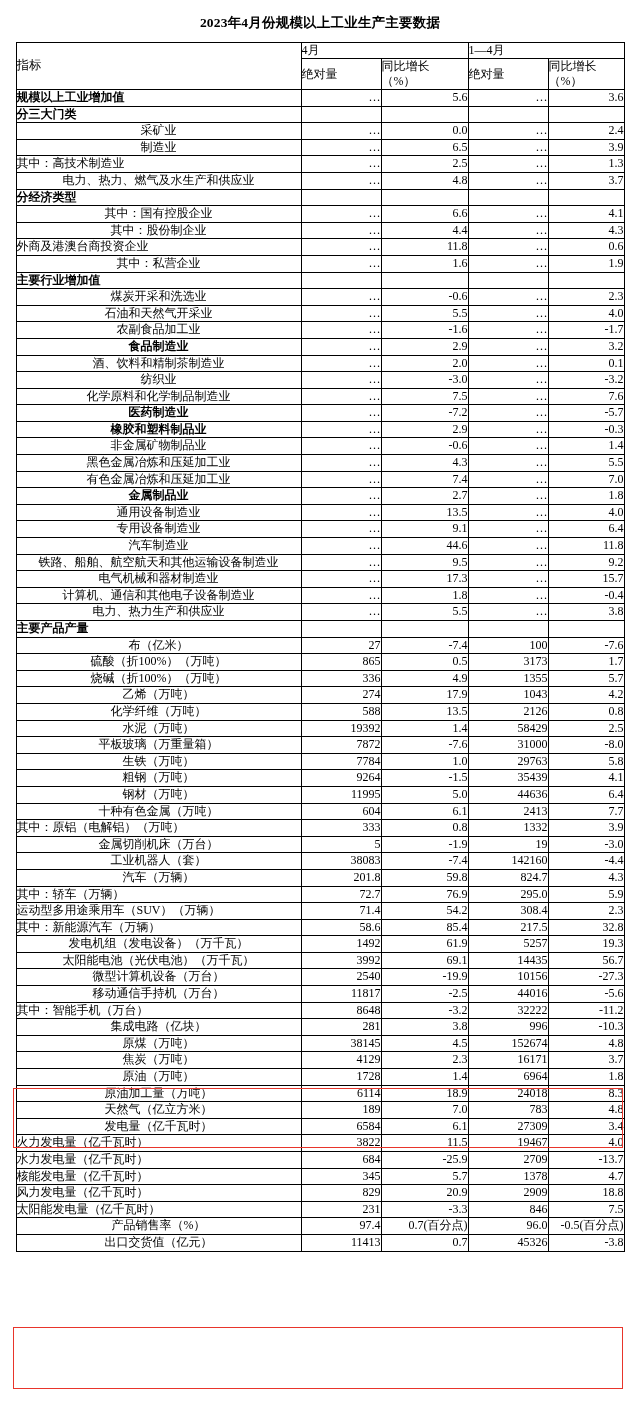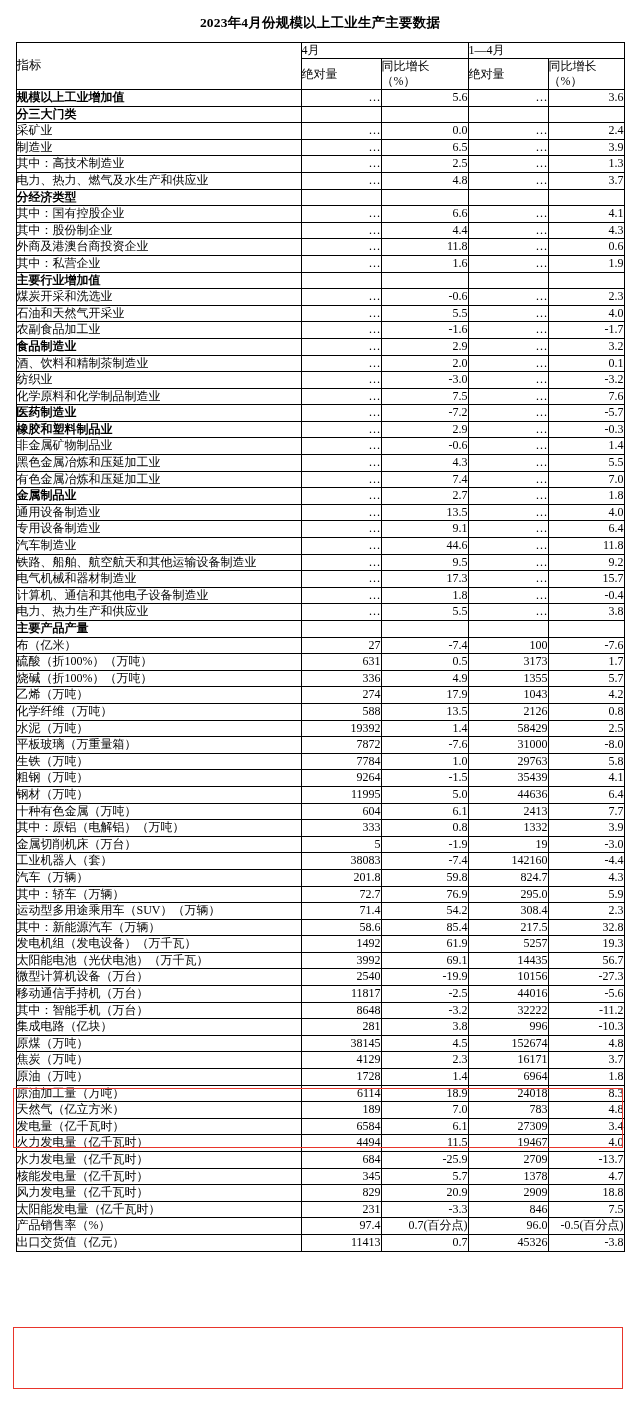--- a/index.html
+++ b/index.html
@@ -62,21 +62,21 @@
     white-space: normal;
   }
   td.num {
     text-align: right;
     padding: 1.5px 9px 1.5px 0;
     font-size: 12px;
     line-height: 1.3;
     font-family: "Liberation Serif", "DejaVu Serif", serif;
   }
   .ind0 { padding-left: 6px; }
-  .ind1 { padding-left: 22px; }
+  .ind1 { padding-left: 22px; text-align: center; }
   .ind2 { padding-left: 38px; margin-left: 40px; }
   .ind3 { padding-left: 54px; }
   .bold { font-weight: bold; }
 
   
   .hl {
     position: absolute;
     border: 1.4px solid #e8352b;
     pointer-events: none;
     box-sizing: border-box;
@@ -352,21 +352,21 @@
         </tr>
         <tr>
           <td class="name ind1">布（亿米）</td>
           <td class="num">27</td>
           <td class="num">-7.4</td>
           <td class="num">100</td>
           <td class="num">-7.6</td>
         </tr>
         <tr>
           <td class="name ind1">硫酸（折100%）（万吨）</td>
-          <td class="num">631</td>
+          <td class="num">865</td>
           <td class="num">0.5</td>
           <td class="num">3173</td>
           <td class="num">1.7</td>
         </tr>
         <tr>
           <td class="name ind1">烧碱（折100%）（万吨）</td>
           <td class="num">336</td>
           <td class="num">4.9</td>
           <td class="num">1355</td>
           <td class="num">5.7</td>
@@ -555,21 +555,21 @@
         </tr>
         <tr>
           <td class="name ind1">发电量（亿千瓦时）</td>
           <td class="num">6584</td>
           <td class="num">6.1</td>
           <td class="num">27309</td>
           <td class="num">3.4</td>
         </tr>
         <tr>
           <td class="name ind2">火力发电量（亿千瓦时）</td>
-          <td class="num">4494</td>
+          <td class="num">3822</td>
           <td class="num">11.5</td>
           <td class="num">19467</td>
           <td class="num">4.0</td>
         </tr>
         <tr>
           <td class="name ind2">水力发电量（亿千瓦时）</td>
           <td class="num">684</td>
           <td class="num">-25.9</td>
           <td class="num">2709</td>
           <td class="num">-13.7</td>

